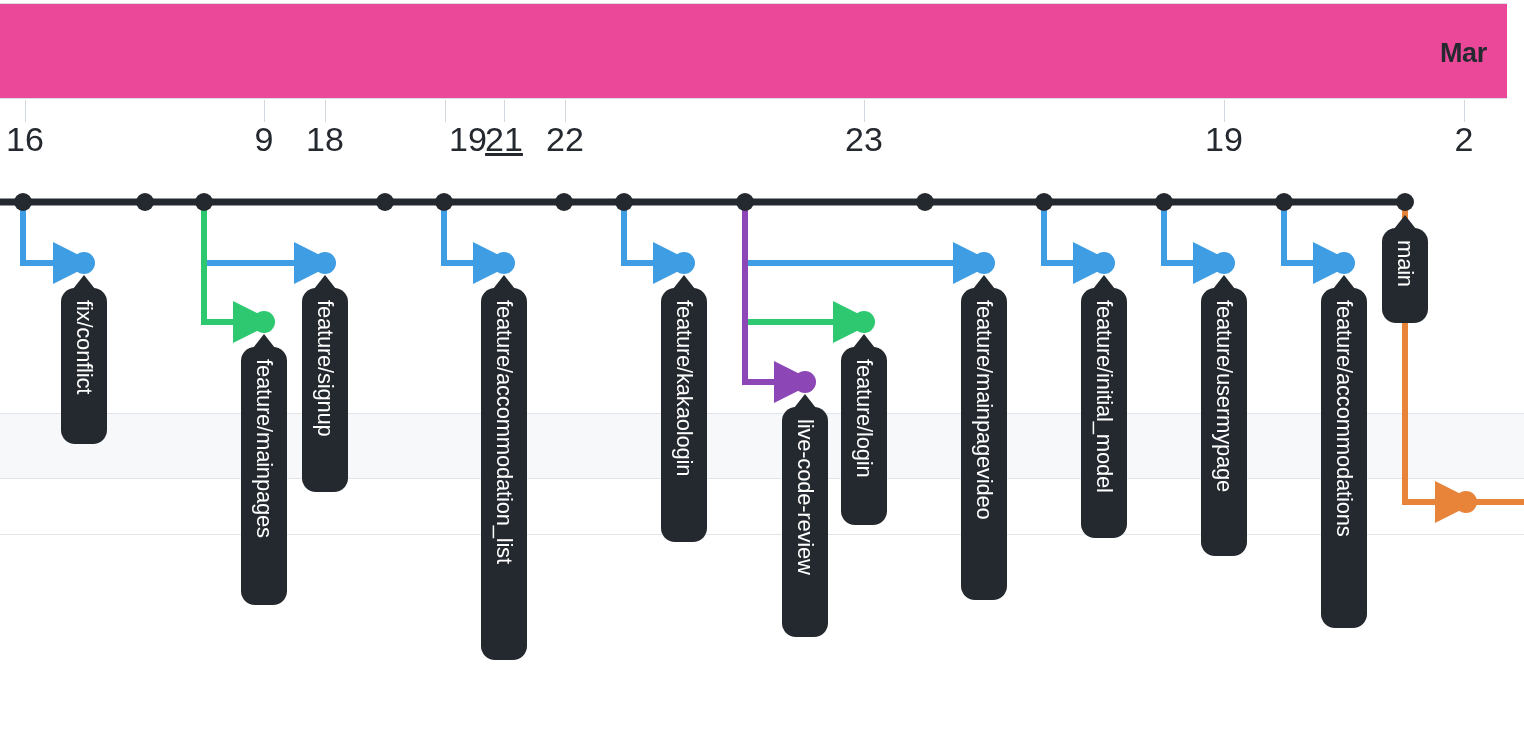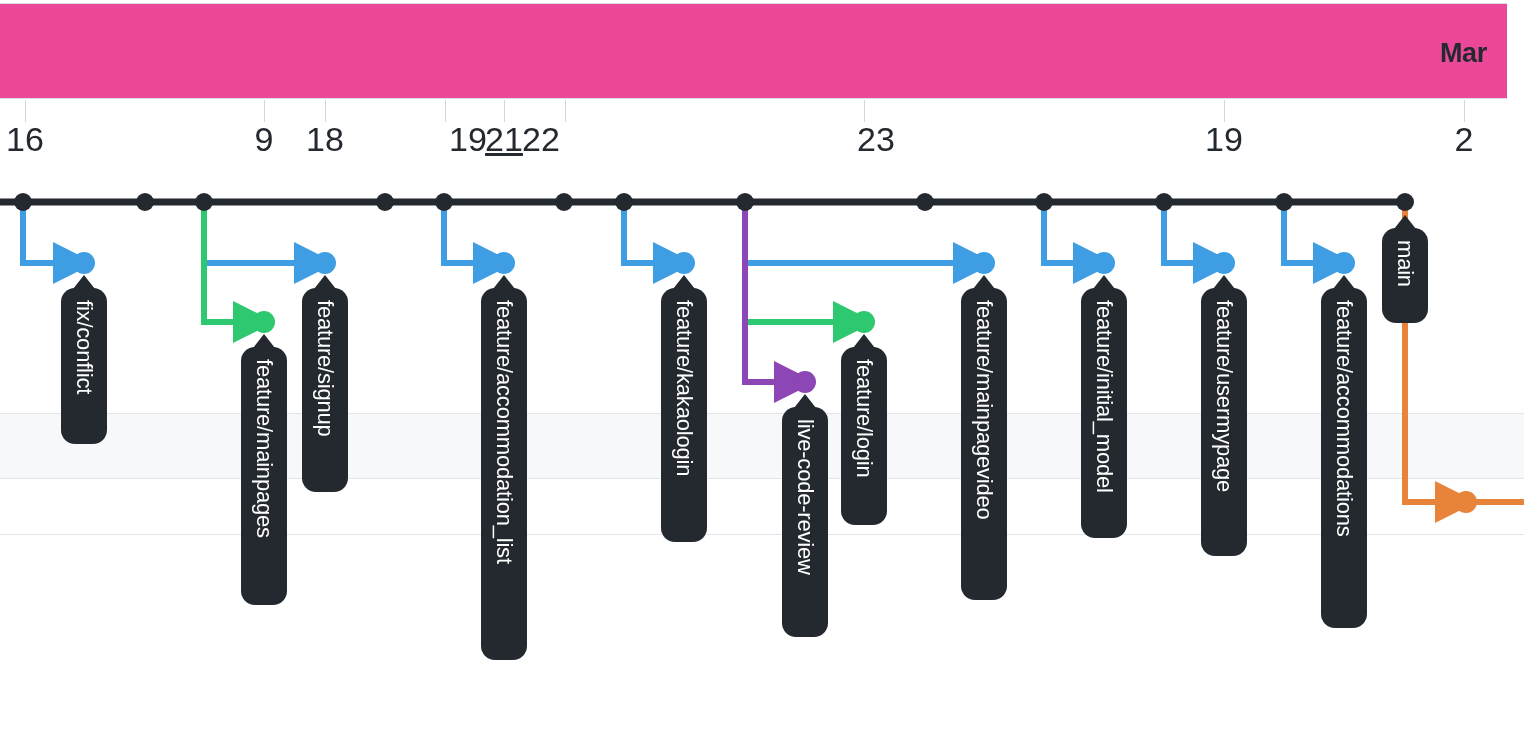--- a/index.html
+++ b/index.html
@@ -95,24 +95,24 @@
     <div class="day-tick" style="left:325px;"></div>
     <div class="day-label" style="left:325px;">18</div>
 
     <div class="day-tick" style="left:445px;"></div>
     <div class="day-label" style="left:468px;text-align:center;">19</div>
 
     <div class="day-tick" style="left:504px;"></div>
     <div class="day-label" style="left:504px;text-decoration:underline;">21</div>
 
     <div class="day-tick" style="left:565px;"></div>
-    <div class="day-label" style="left:541px;">22</div>
+    <div class="day-label" style="left:565px;">22</div>
 
     <div class="day-tick" style="left:864px;"></div>
-    <div class="day-label" style="left:864px;margin-left:12px;">23</div>
+    <div class="day-label" style="left:864px;">23</div>
 
     <div class="day-tick" style="left:1224px;"></div>
     <div class="day-label" style="left:1224px;">19</div>
 
     <div class="day-tick" style="left:1464px;"></div>
     <div class="day-label" style="left:1464px;">2</div>
   </div>
 
   <div>
     <div class="row-band" style="top:413px;height:65px;"></div>

